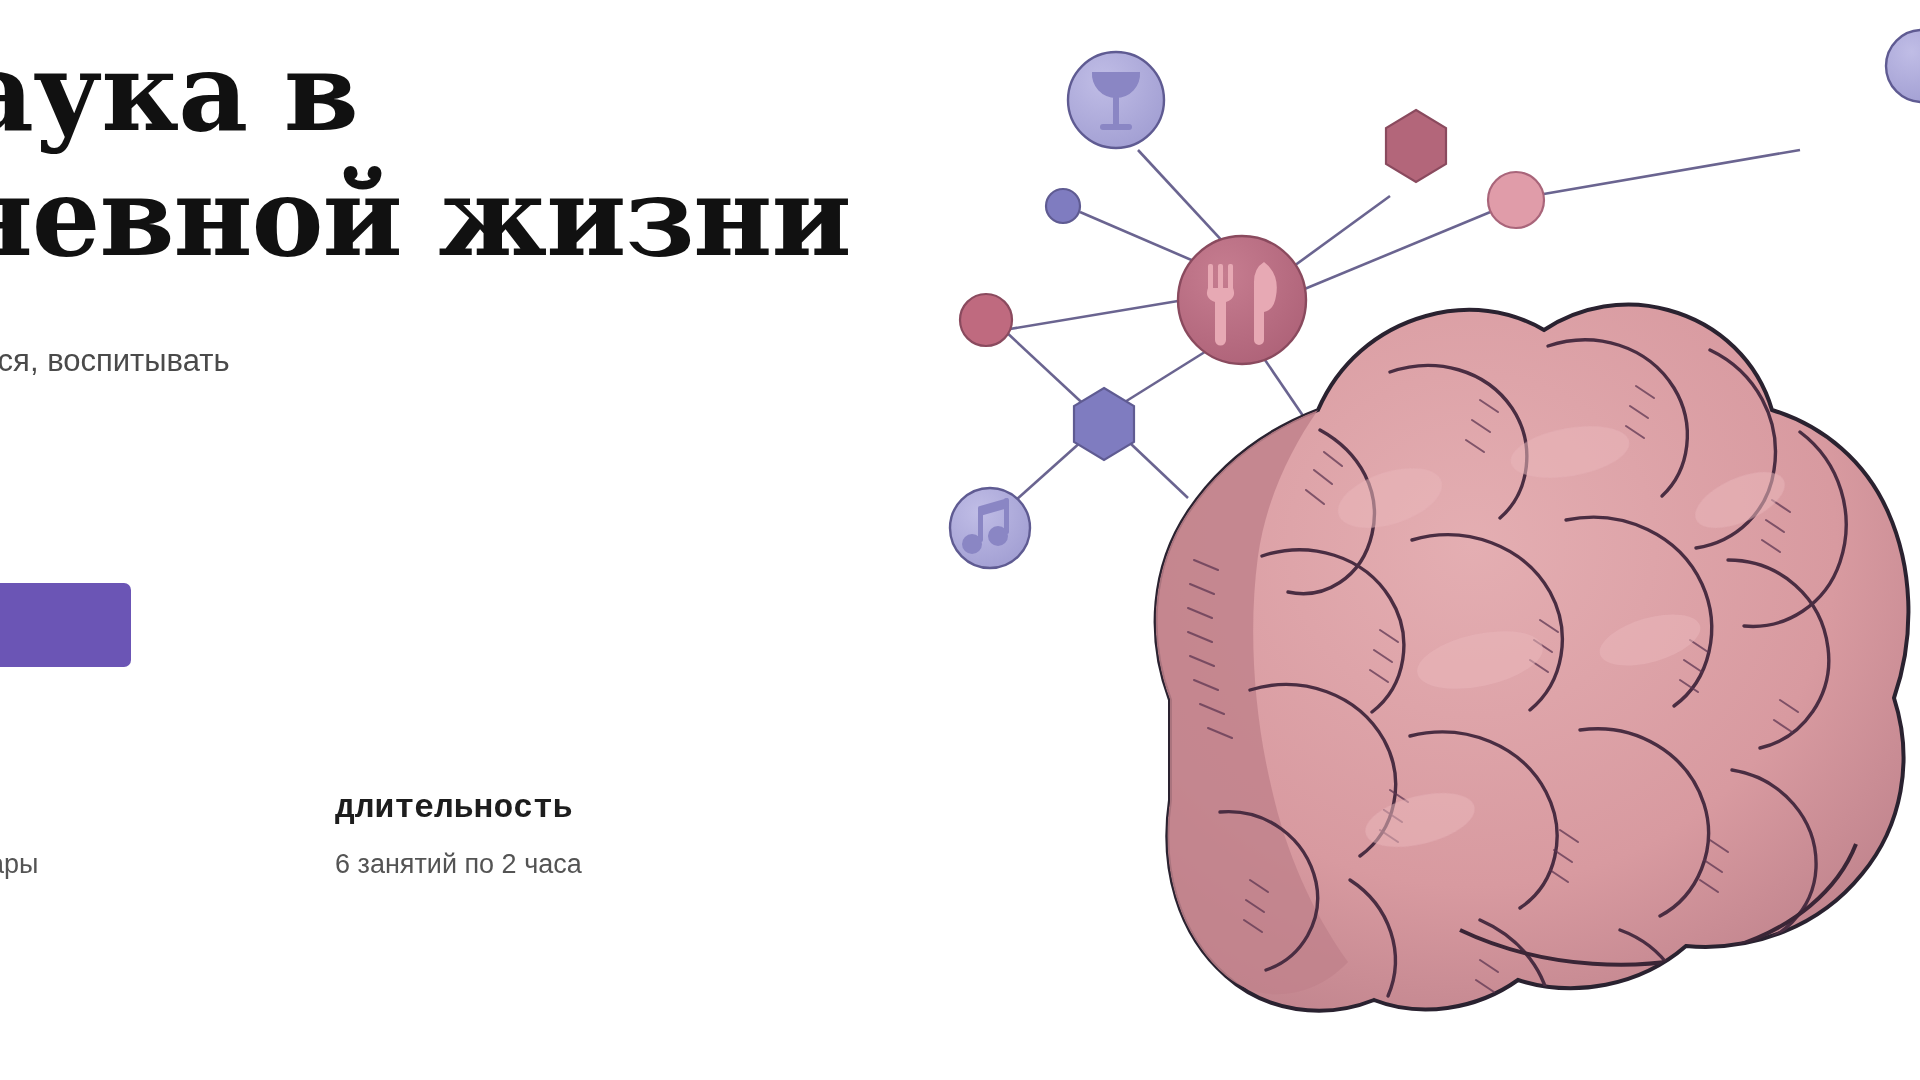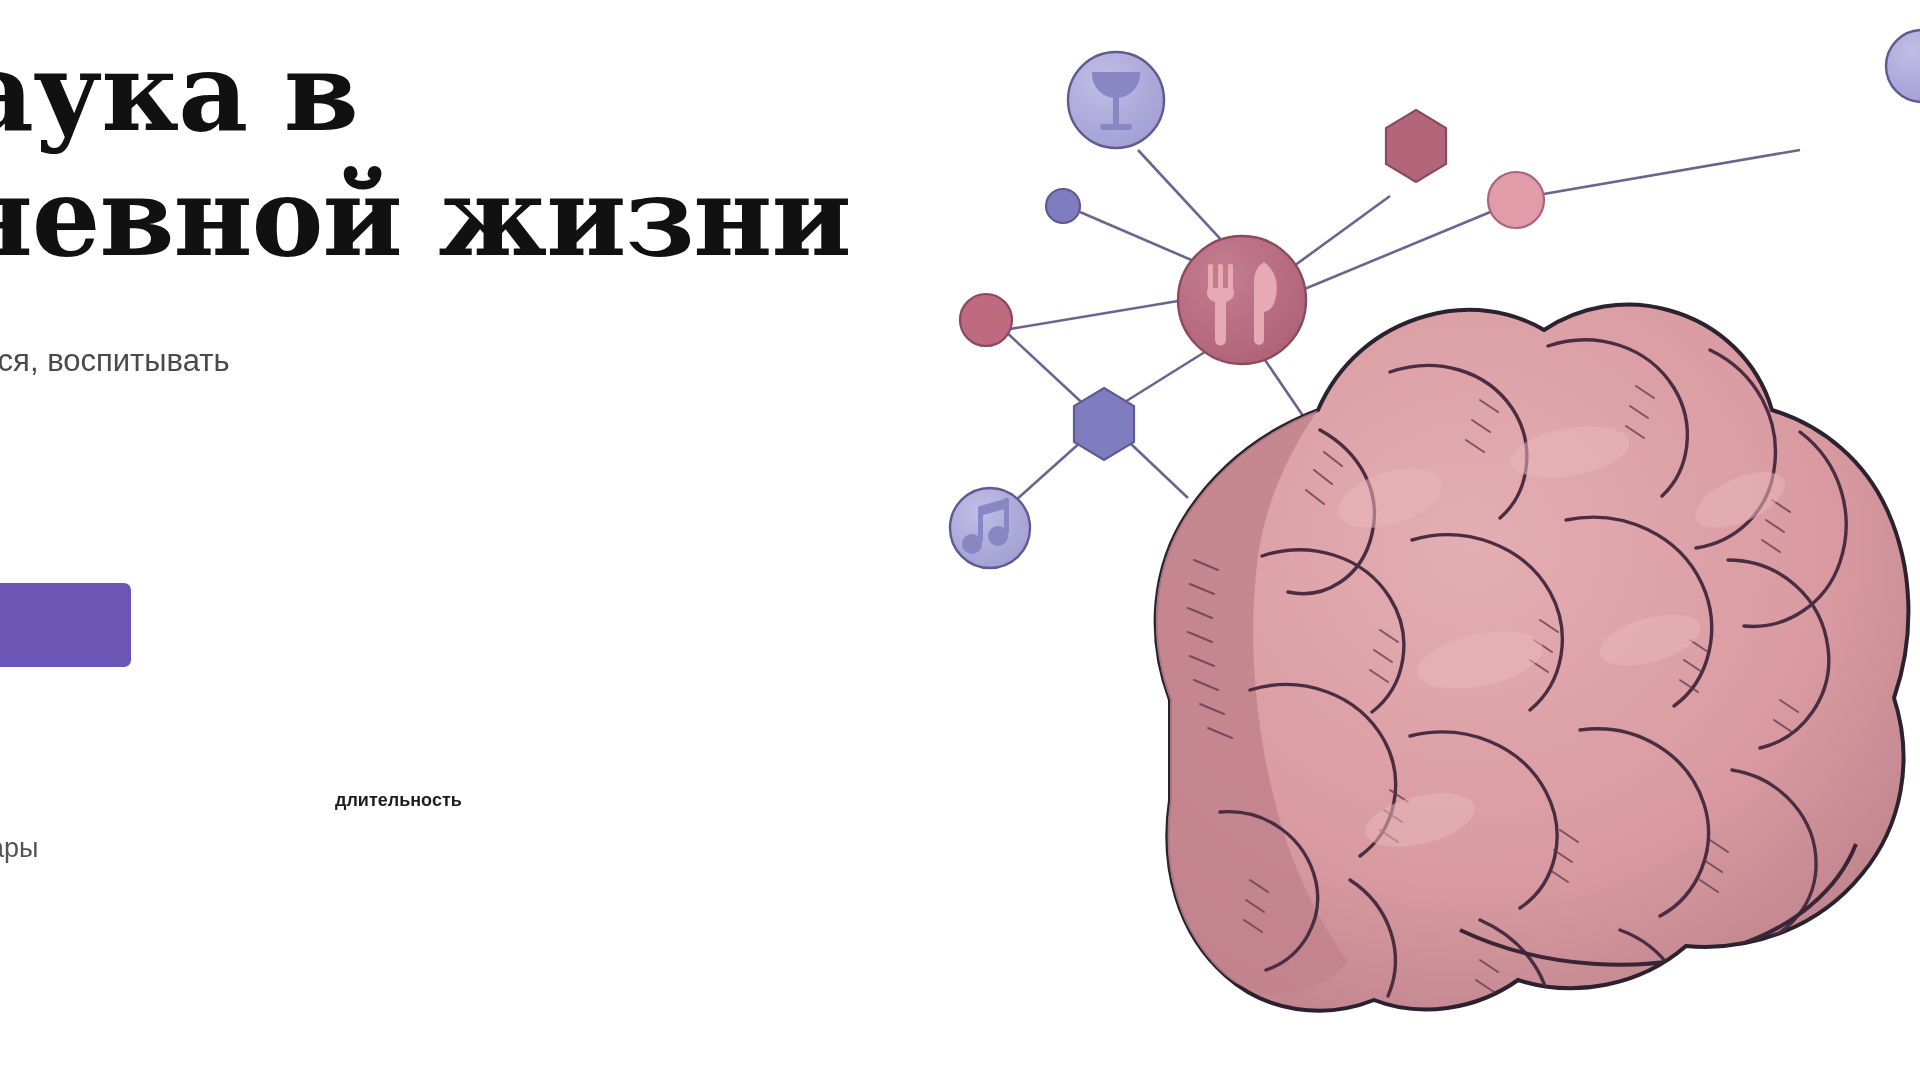--- a/index.html
+++ b/index.html
@@ -72,22 +72,22 @@
     position: absolute;
     left: -185px;
     top: 790px;
     display: flex;
     gap: 190px;
   }
 
   .fact-block { width: 330px; }
 
   .fact-label {
-    font-family: Liberation Sans, sans-serif;
-    font-size: 18px;
+    font-family: Liberation Mono, monospace;
+    font-size: 33px;
     font-weight: 700;
     color: #1d1d1d;
     white-space: nowrap;
   }
 
   .fact-value {
     margin-top: 22px;
     font-family: "Liberation Sans", sans-serif;
     font-size: 27px;
     font-weight: 400;
@@ -124,20 +124,21 @@
 
   <button class="cta-button">ие</button>
 
   <div class="facts">
     <div class="fact-block">
       <div class="fact-label">формат</div>
       <div class="fact-value">онлайн-вебинары</div>
     </div>
     <div class="fact-block">
       <div class="fact-label">длительность</div>
+      <div class="fact-value">6 занятий по 2 часа</div>
     </div>
   </div>
 
   <div class="illustration">
     <svg viewBox="0 0 1000 1080" xmlns="http://www.w3.org/2000/svg">
       <defs>
         <radialGradient id="gBrain" cx="42%" cy="34%" r="78%">
           <stop offset="0%" stop-color="#e4aeb2"></stop>
           <stop offset="62%" stop-color="#d89aa0"></stop>
           <stop offset="100%" stop-color="#bb7f89"></stop>

